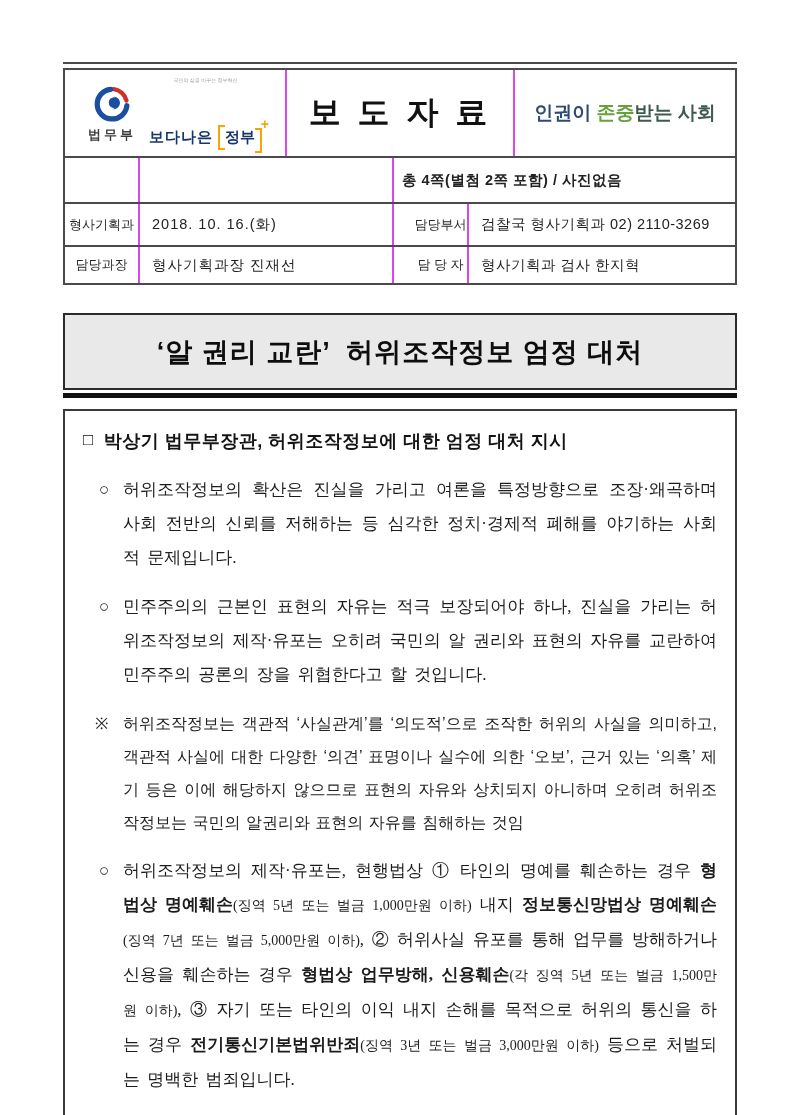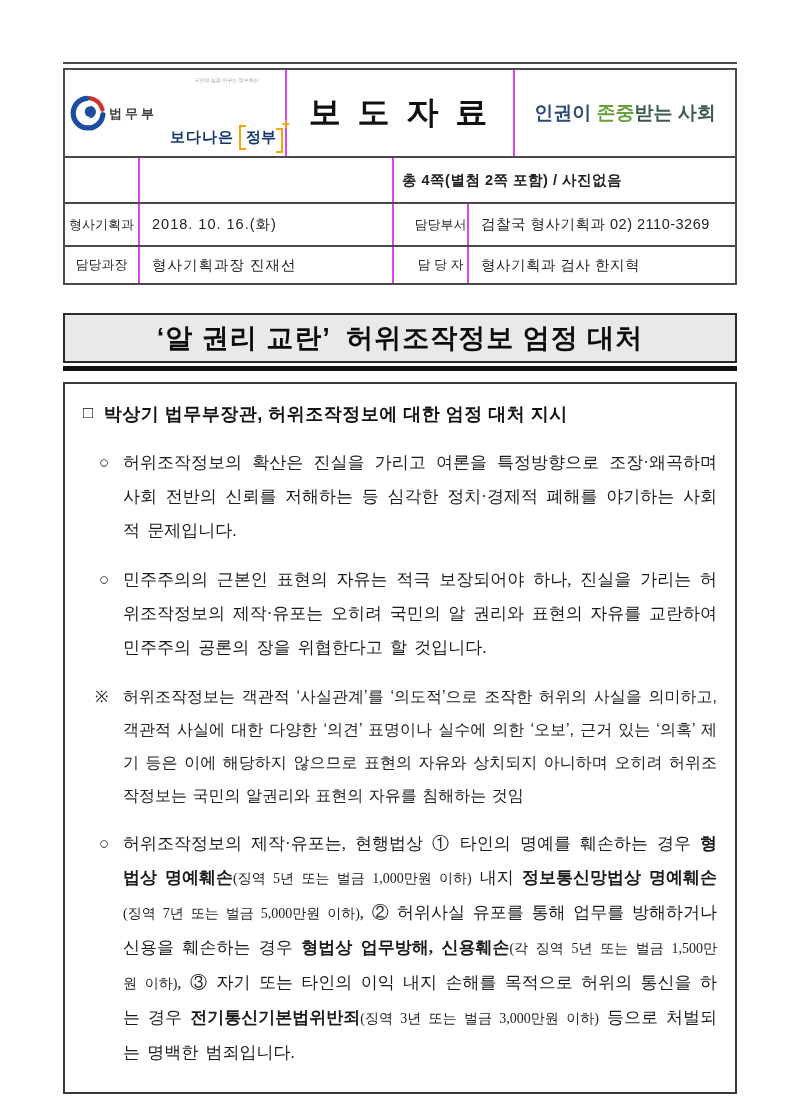--- a/index.html
+++ b/index.html
@@ -18,21 +18,21 @@
 
   
   .mast{border:2px solid #4a4a4a;width:100%;box-sizing:border-box;}
   .mrow{display:flex;box-sizing:border-box;border-top:2px solid #4a4a4a;}
   .mrow.r1{border-top:none;}
   .cell{box-sizing:border-box;border-left:2px solid #d946ef;display:flex;align-items:center;}
   .cell.first{border-left:none;}
 
   .r1{height:86px;}
   .logo-cell{width:220px;justify-content:center;gap:13px;}
-  .gov-emblem{display:flex;flex-direction:row;align-items:center;}
+  .gov-emblem{display:flex;flex-direction:column;align-items:center;}
   .min-name{font-size:13px;letter-spacing:3px;color:#3d3d3d;font-weight:600;margin-top:1px;}
   .brand{display:flex;flex-direction:column;align-items:center;gap:40px;}
   .brand-tag{font-size:5px;color:#999;letter-spacing:0;margin-bottom:2px;white-space:nowrap;}
   .brand-main{display:flex;align-items:center;gap:5px;}
   .brand-left{color:#16366b;font-weight:800;font-size:15px;letter-spacing:1px;}
   .bracket{position:relative;color:#16366b;font-weight:800;font-size:15px;padding:3px 7px;}
   .bracket::before{content:"";position:absolute;left:0;top:0;bottom:0;width:5px;
     border:2.5px solid #f7a600;border-right:none;}
   .bracket::after{content:"";position:absolute;right:0;top:3px;bottom:-3px;width:5px;
     border:2.5px solid #f7a600;border-left:none;}
@@ -47,21 +47,21 @@
   .r3{height:43px;}
   .r4{height:38px;}
   .cA{width:73px;justify-content:center;font-size:13px;color:#2a2a2a;}
   .cB{width:254px;padding-left:12px;font-size:14.5px;letter-spacing:1px;color:#222;}
   .cC{width:75px;justify-content:center;font-size:13px;color:#2a2a2a;padding-left:20px;}
   .cD{flex:1;padding-left:12px;font-size:14.5px;letter-spacing:0.5px;color:#222;}
   .cCD{flex:1;padding-left:8px;font-size:14.5px;color:#222;letter-spacing:0.5px;}
 
   
   .headline-box{
-    margin-top:28px;height:50px;box-sizing:border-box;
+    margin-top:28px;height:77px;box-sizing:border-box;
     border:2.5px solid #2b2b2b;background:#e9e9e9;
     display:flex;align-items:center;justify-content:center;
   }
   .headline-text{font-size:27px;font-weight:900;letter-spacing:1px;color:#0d0d0d;white-space:pre-wrap;}
   .thick-bar{height:5px;background:#111;margin-top:3px;}
 
   
   .body-box{
     margin-top:11px;box-sizing:border-box;
     border:2px solid #3a3a3a;

